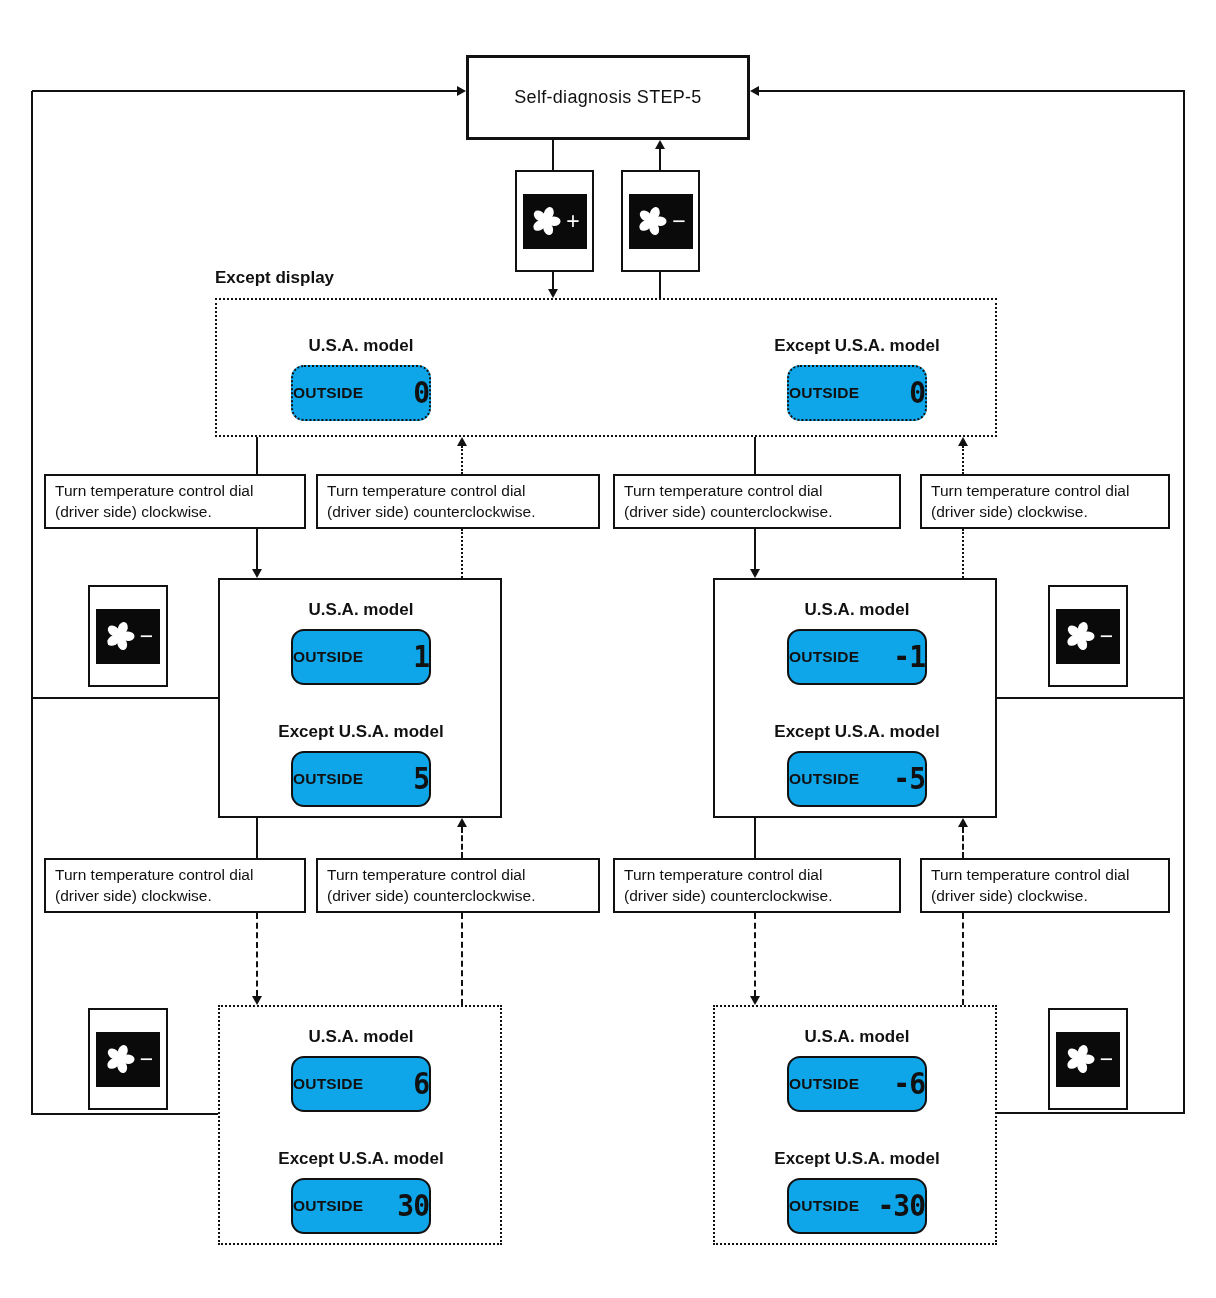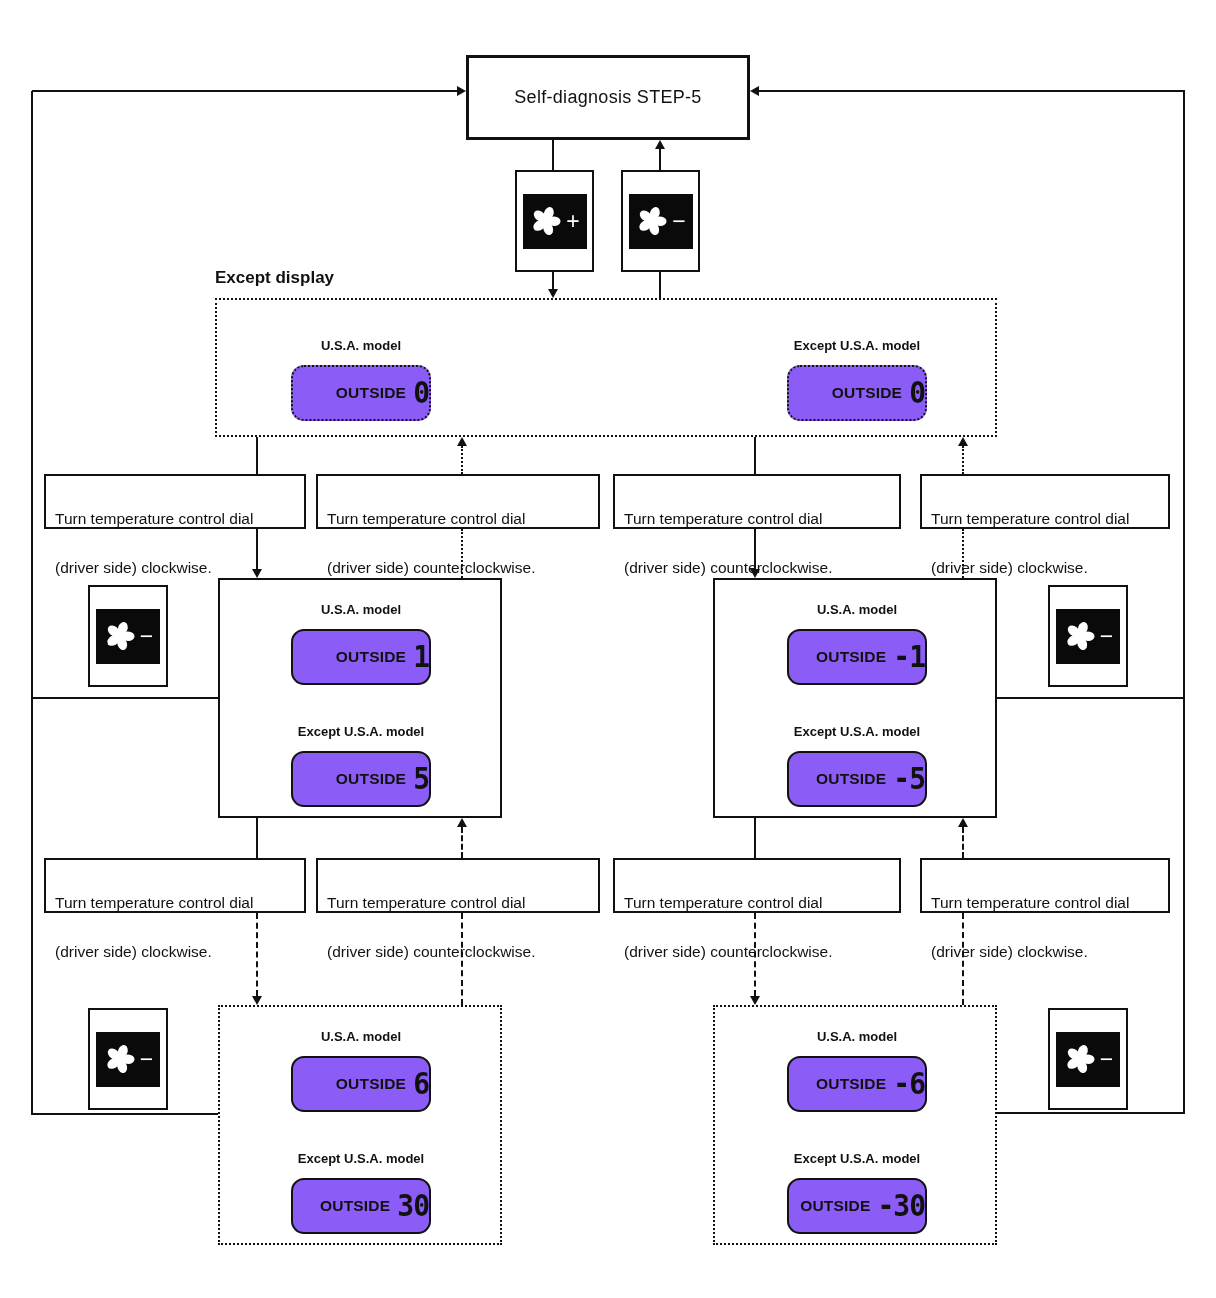--- a/index.html
+++ b/index.html
@@ -7,31 +7,31 @@
     position:relative;width:1216px;height:1298px;background:#fff;
     font-family:"Liberation Sans",sans-serif;color:#111;overflow:hidden;padding-left:20px;
   }
   .box{position:absolute;box-sizing:border-box;background:#fff;border:2px solid #111;}
   .box.dotted{border-style:dotted;}
   .step5{border-width:3px;display:flex;align-items:center;justify-content:center;
          font-size:18px;letter-spacing:.3px;}
   .freelabel{position:absolute;font-size:17px;font-weight:600;}
   
   .unit{position:absolute;width:190px;display:flex;flex-direction:column;align-items:center;}
-  .model-label{font-size:13px;font-weight:700;white-space:nowrap;margin-bottom:9px;line-height:20px;}
+  .model-label{font-size:17px;font-weight:700;white-space:nowrap;margin-bottom:9px;line-height:20px;}
   .lcd{box-sizing:border-box;width:140px;height:56px;border:2px solid #111;border-radius:13px;
-       display:flex;align-items:center;justify-content:flex-end;gap:7px;background:#8b5cf6;}
+       display:flex;align-items:center;justify-content:space-between;gap:7px;background:#0ea5e9;}
   .lcd.dotted{border-style:dotted;}
   .lcd-label{font-size:15.5px;font-weight:700;letter-spacing:.2px;}
   .lcd-value{font-family:"DejaVu Sans Mono",monospace;font-weight:700;font-size:28px;
              letter-spacing:-1px;line-height:1;transform:scaleY(1.08);}
   
   .instr{position:absolute;box-sizing:border-box;height:55px;border:2px solid #111;background:#fff;
          padding:5px 9px;font-size:15.5px;line-height:1.34;}
-  .instr .l{display:block;white-space:nowrap;margin-top:28px;}
+  .instr .l{display:block;white-space:nowrap;}
   
   .fanbox{position:absolute;box-sizing:border-box;border:2px solid #111;background:#fff;
           display:flex;align-items:center;justify-content:center;}
   .fanpanel{width:64px;height:55px;background:#0a0a0a;display:flex;align-items:center;
             justify-content:center;gap:3px;}
   .fansign{color:#fff;font-size:23px;line-height:1;font-weight:400;}
   
   .hl{position:absolute;height:0;border-top:2px solid #111;}
   .vl{position:absolute;width:0;border-left:2px solid #111;}
   .vl.dash{border-left-style:dashed;}

